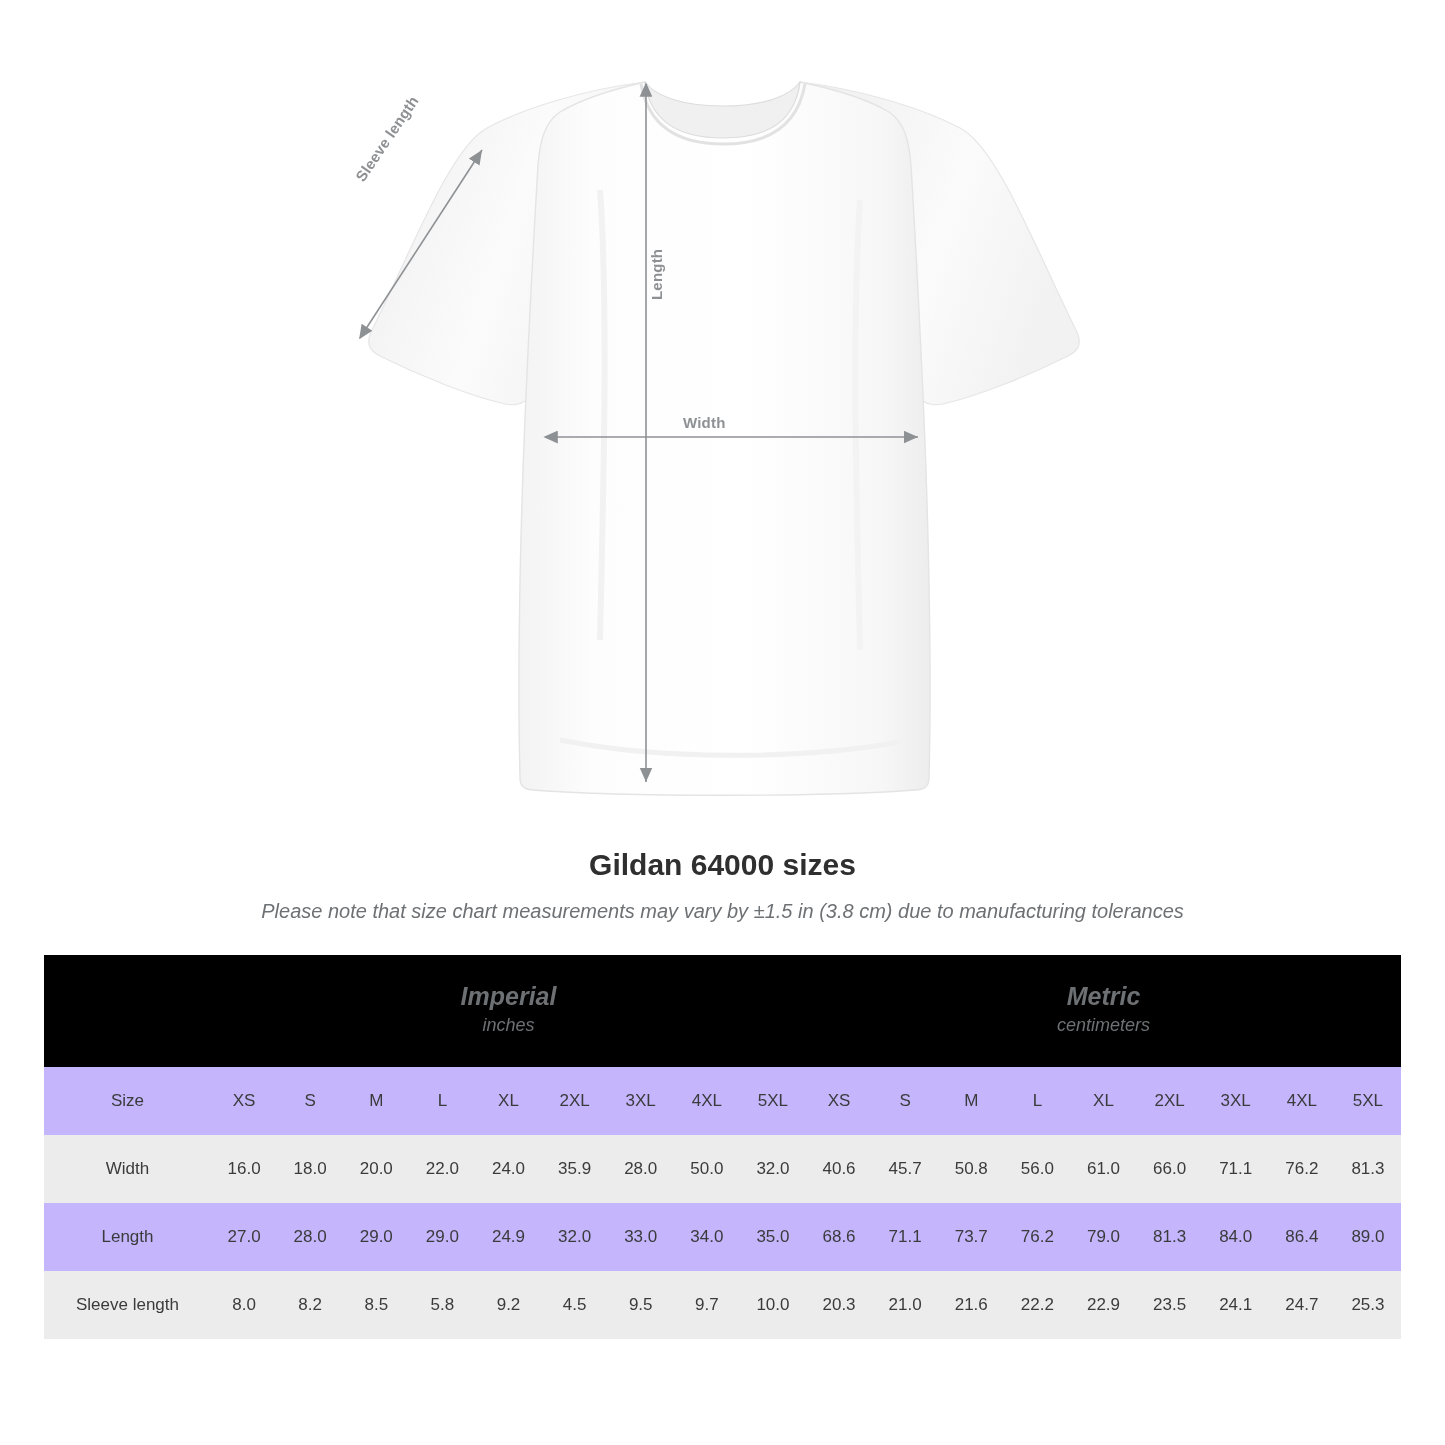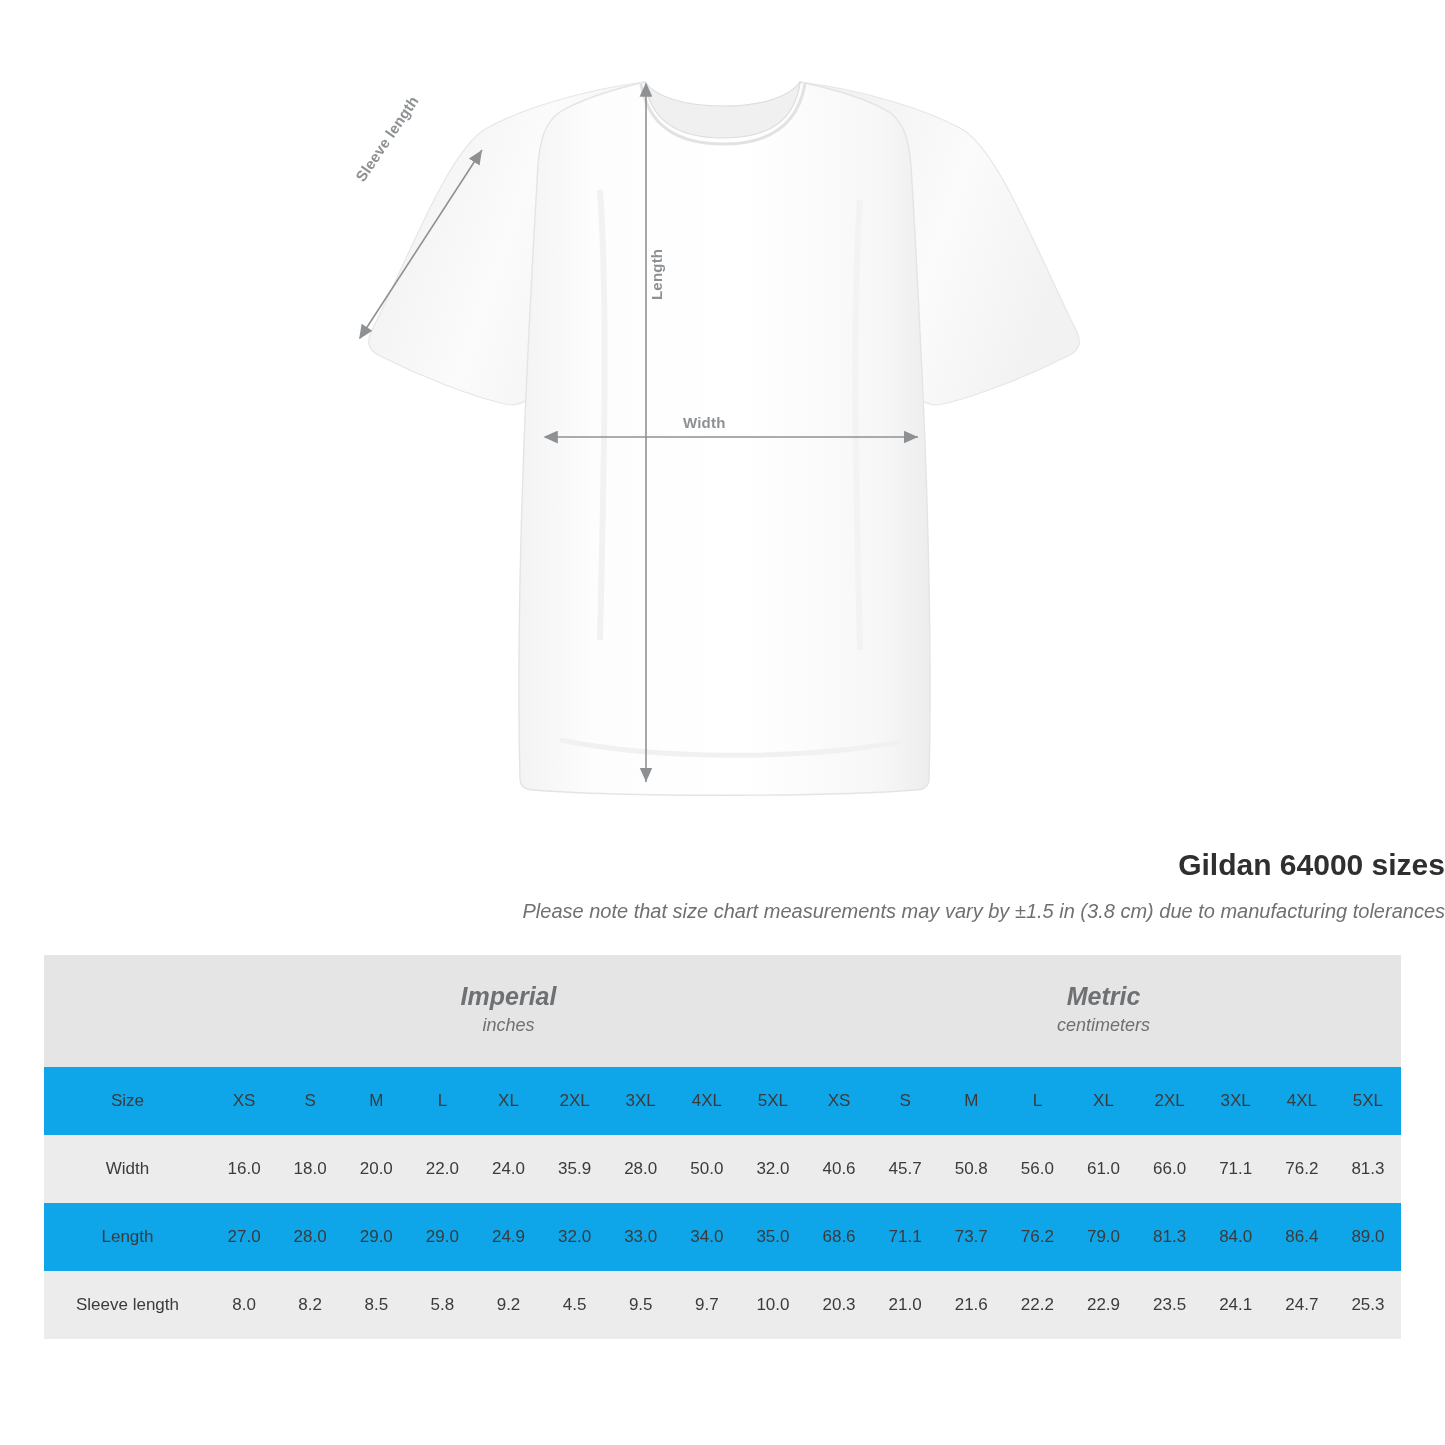--- a/index.html
+++ b/index.html
@@ -52,21 +52,21 @@
     transform: rotate(-90deg);
     transform-origin: left top;
   }
   .label-width {
     left: 683px;
     top: 414px;
   }
 
   
   .title-block {
-    text-align: right;
+    text-align: center;
     margin-top: 18px;
   }
   .chart-title {
     font-size: 30px;
     font-weight: bold;
     color: #2f2f2f;
     margin: 0;
   }
   .chart-note {
     font-size: 20px;
@@ -87,25 +87,25 @@
   table.size-table td, table.size-table th {
     text-align: center;
     font-size: 17px;
     color: #3b3b3b;
     font-weight: normal;
     padding: 0;
     height: 68px;
     vertical-align: middle;
   }
   .row-shaded td { background: #ececec; }
-  .row-plain td { background: #0ea5e9; }
+  .row-plain td { background: #c4b5fd; }
 
   .unit-head {
     height: 112px;
-    background: #e5e5e5;
+    background: #000000;
   }
   .unit-head .unit-name {
     font-size: 25px;
     font-style: italic;
     font-weight: bold;
     color: #6d7174;
     line-height: 1.15;
   }
   .unit-head .unit-sub {
     font-size: 18px;

